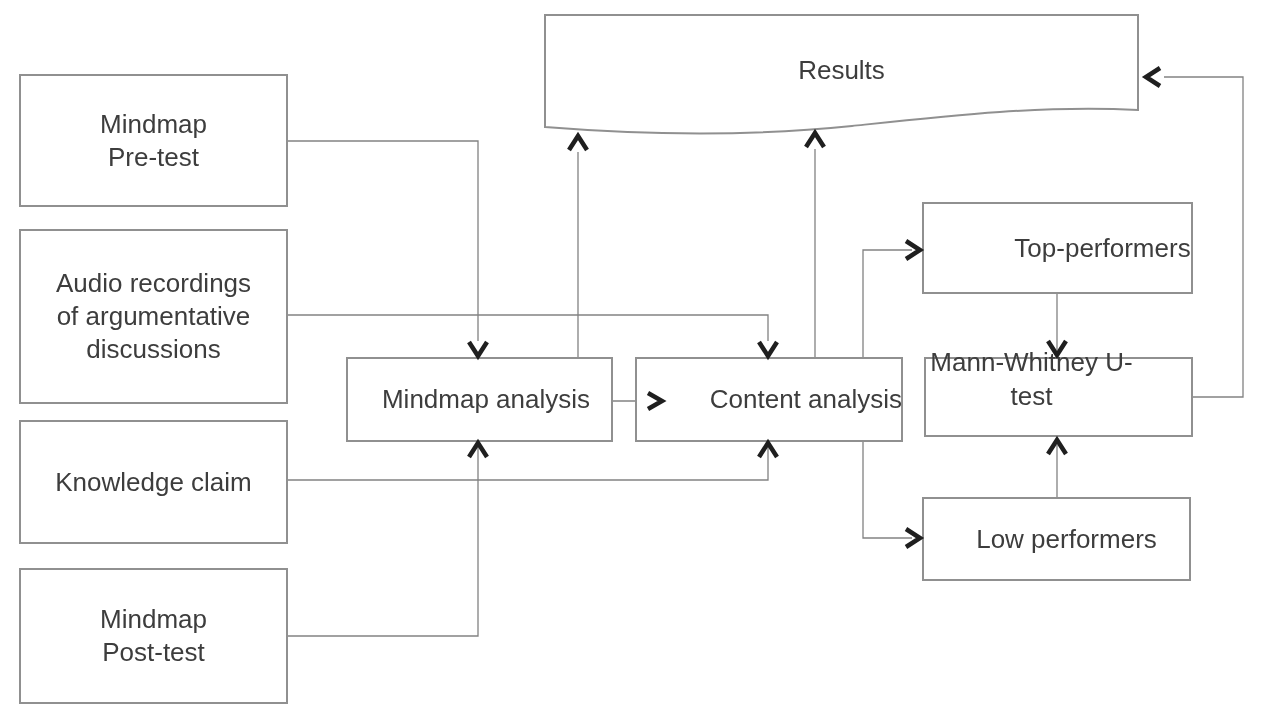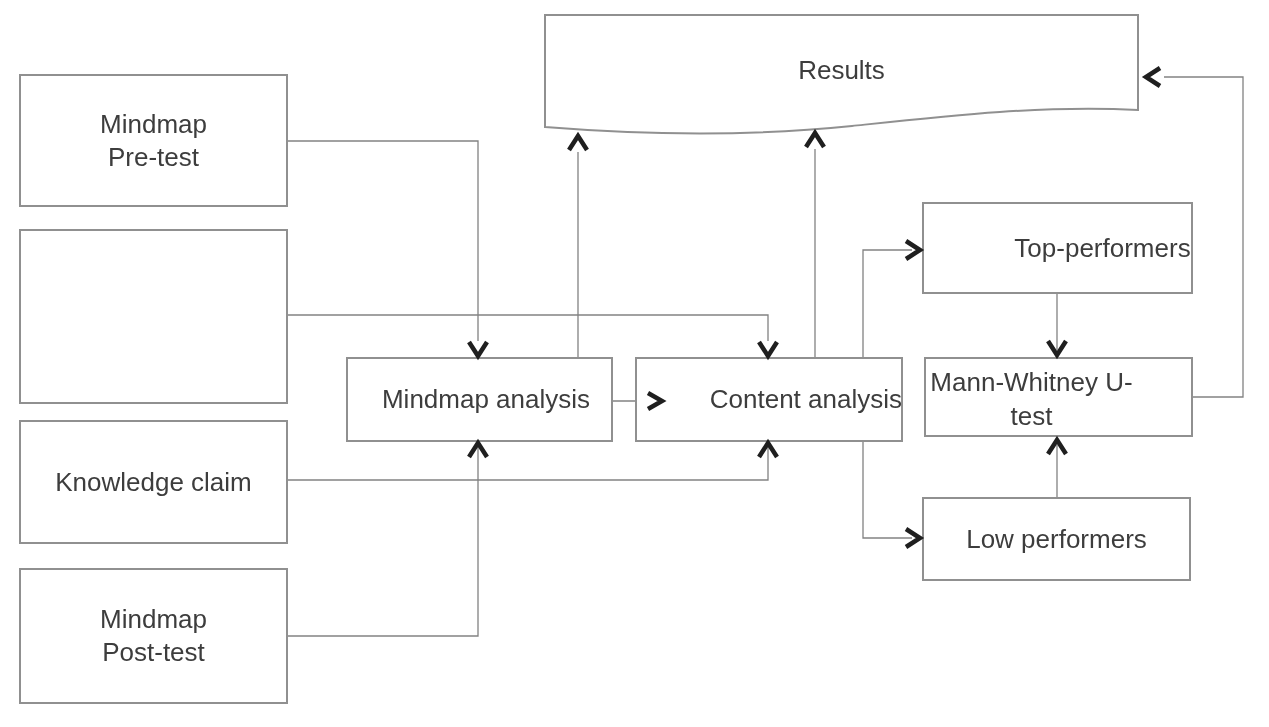--- a/index.html
+++ b/index.html
@@ -72,20 +72,25 @@
       <polyline points="1048,454 1057,440 1066,454"></polyline>
       <polyline points="1160,68 1146,77 1160,86"></polyline>
     </g>
   </svg>
 
   <div class="node-label" style="left:20px;top:75px;width:267px;height:131px;">
     <span>Mindmap</span>
     <span>Pre-test</span>
   </div>
 
+  <div class="node-label" style="left:20px;top:230px;width:267px;height:173px;">
+    <span>Audio recordings</span>
+    <span>of argumentative</span>
+    <span>discussions</span>
+  </div>
 
   <div class="node-label" style="left:20px;top:421px;width:267px;height:122px;border-radius:19px;">
     <span>Knowledge claim</span>
   </div>
 
   <div class="node-label" style="left:20px;top:569px;width:267px;height:134px;">
     <span>Mindmap</span>
     <span>Post-test</span>
   </div>
 
@@ -98,22 +103,22 @@
   </div>
 
   <div class="node-label" style="left:545px;top:15px;width:593px;height:110px;">
     <span>Results</span>
   </div>
 
   <div class="node-label" style="left:923px;top:203px;width:269px;height:90px;margin-left:45px;">
     <span>Top-performers</span>
   </div>
 
-  <div class="node-label" style="left:925px;top:360px;width:213px;height:78px;line-height:34px;">
+  <div class="node-label" style="left:925px;top:340px;width:213px;height:78px;line-height:34px;">
     <span>Mann-Whitney U-</span>
     <span>test</span>
   </div>
 
-  <div class="node-label" style="left:923px;top:498px;width:267px;height:82px;">
+  <div class="node-label" style="left:923px;top:498px;width:267px;height:82px;padding-left:10px;">
     <span>Low performers</span>
   </div>
 
 </div>
 
 </body></html>

